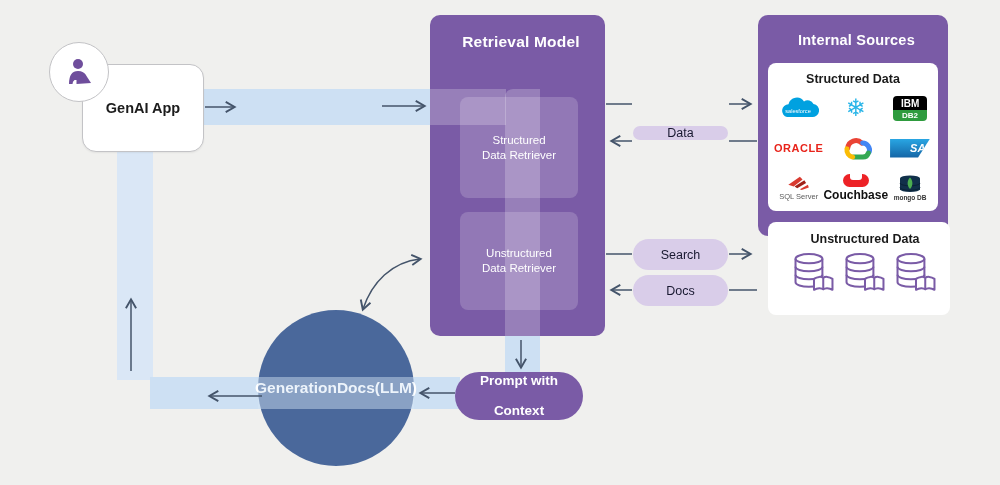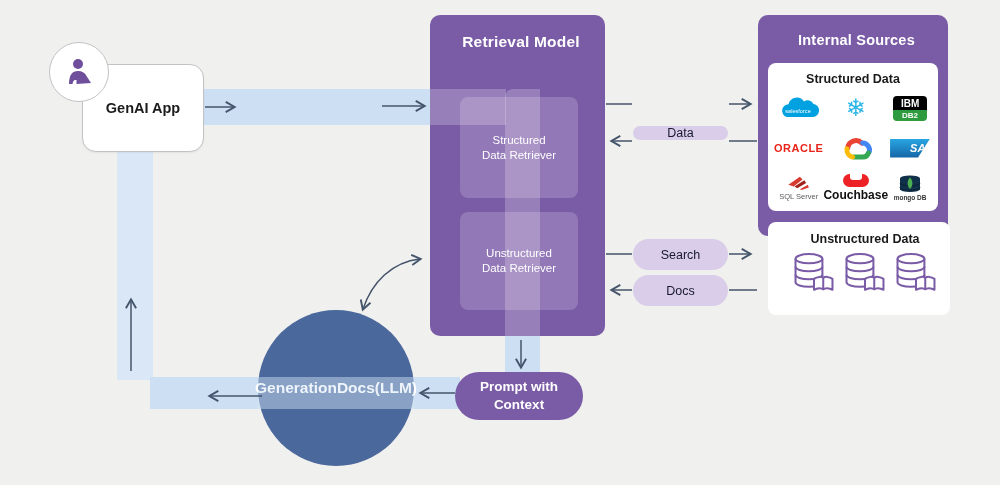--- a/index.html
+++ b/index.html
@@ -52,21 +52,21 @@
   .mongo-text{font-size:6.5px;font-weight:700;color:#333;}
   .db-icons{display:flex;justify-content:space-around;align-items:center;padding:0 8px;}
 
   
   .circle{position:absolute;border-radius:50%;background:#4a689b;z-index:2;color:#fff;
           display:flex;flex-direction:row;align-items:center;justify-content:center;
           font-size:15.5px;font-weight:700;line-height:1.45;text-align:center;}
   .circle-stripe{position:absolute;background:rgba(214,230,246,0.45);z-index:3;}
 
   .pwc-pill{position:absolute;background:#7a5ba6;border-radius:24px;z-index:4;color:#fff;
-            display:flex;flex-direction:column;align-items:center;justify-content:center;
+            display:flex;flex-direction:column;align-items:center;justify-content:space-between;
             font-size:13.5px;font-weight:700;line-height:1.3;text-align:center;}
 
   .avatar-circle{position:absolute;width:58px;height:58px;border-radius:50%;background:#fff;
                  border:1px solid #c3c3c6;z-index:5;display:flex;align-items:center;justify-content:center;}
 
   svg.arrows{position:absolute;left:0;top:0;z-index:10;pointer-events:none;}
 </style>
 </head>
 <body>
 

